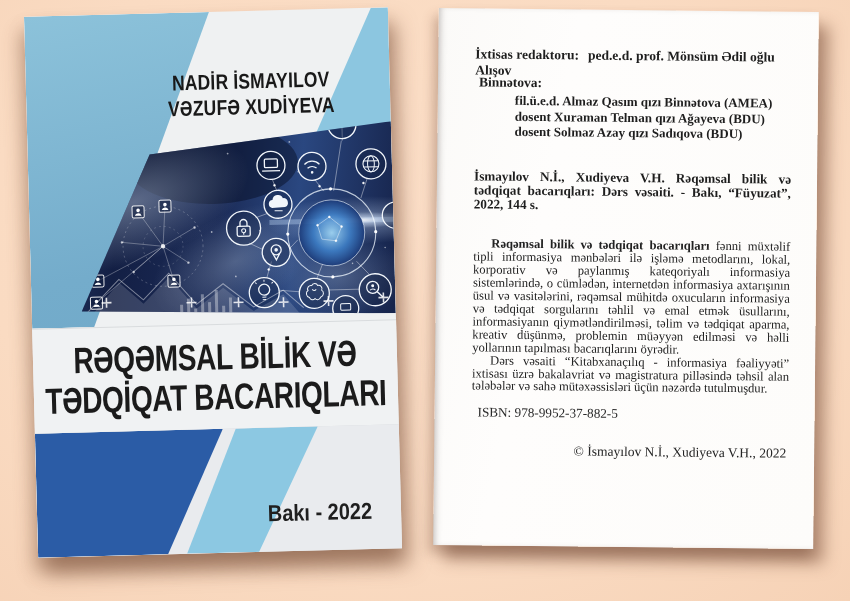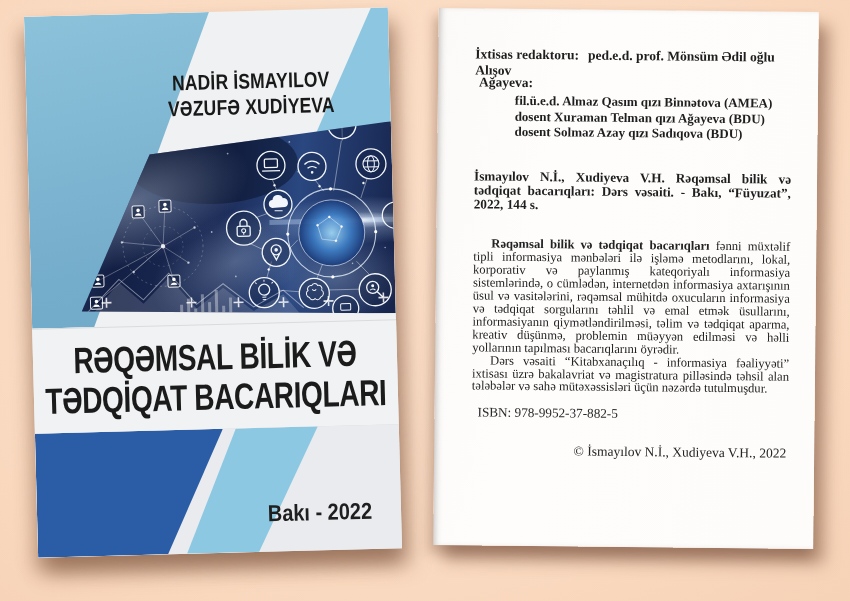--- a/index.html
+++ b/index.html
@@ -307,21 +307,21 @@
       <div class="stripe"></div>
       <div class="baki">Bakı - 2022</div>
     </div>
   </div>
 
   <div class="page">
     <div class="editor-line">
       <span class="b lbl">İxtisas redaktoru:</span><span class="b">ped.e.d. prof. Mönsüm Ədil oğlu Alışov</span>
     </div>
 
-    <div class="reviewers-label">Ağayeva:</div>
+    <div class="reviewers-label">Binnətova:</div>
 
     <div class="reviewers">
       <div>fil.ü.e.d. Almaz Qasım qızı Binnətova (AMEA)</div>
       <div>dosent Xuraman Telman qızı Ağayeva (BDU)</div>
       <div>dosent Solmaz Azay qızı Sadıqova (BDU)</div>
     </div>
 
     <div class="citation">İsmayılov N.İ., Xudiyeva V.H. Rəqəmsal bilik və tədqiqat bacarıqları: Dərs vəsaiti. - Bakı, “Füyuzat”, 2022, 144 s.</div>
 
     <div class="paras">

